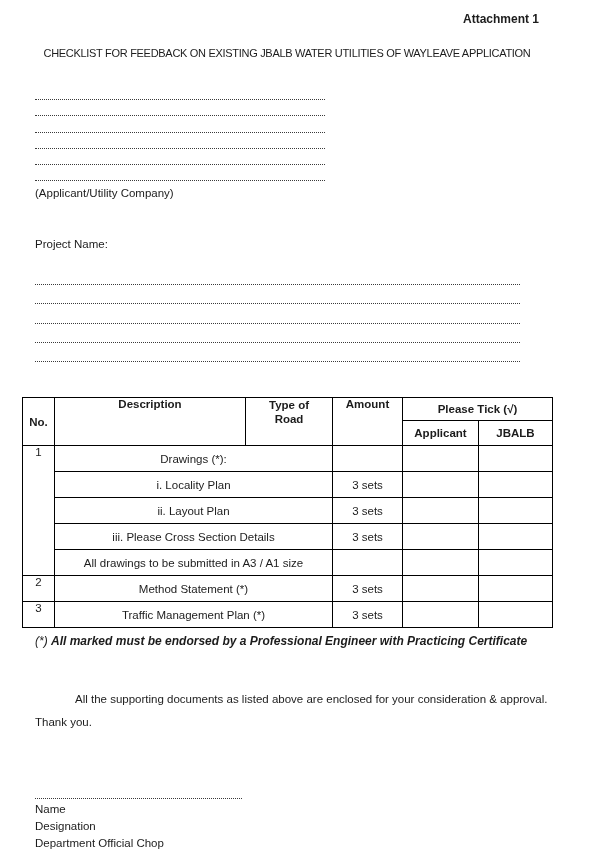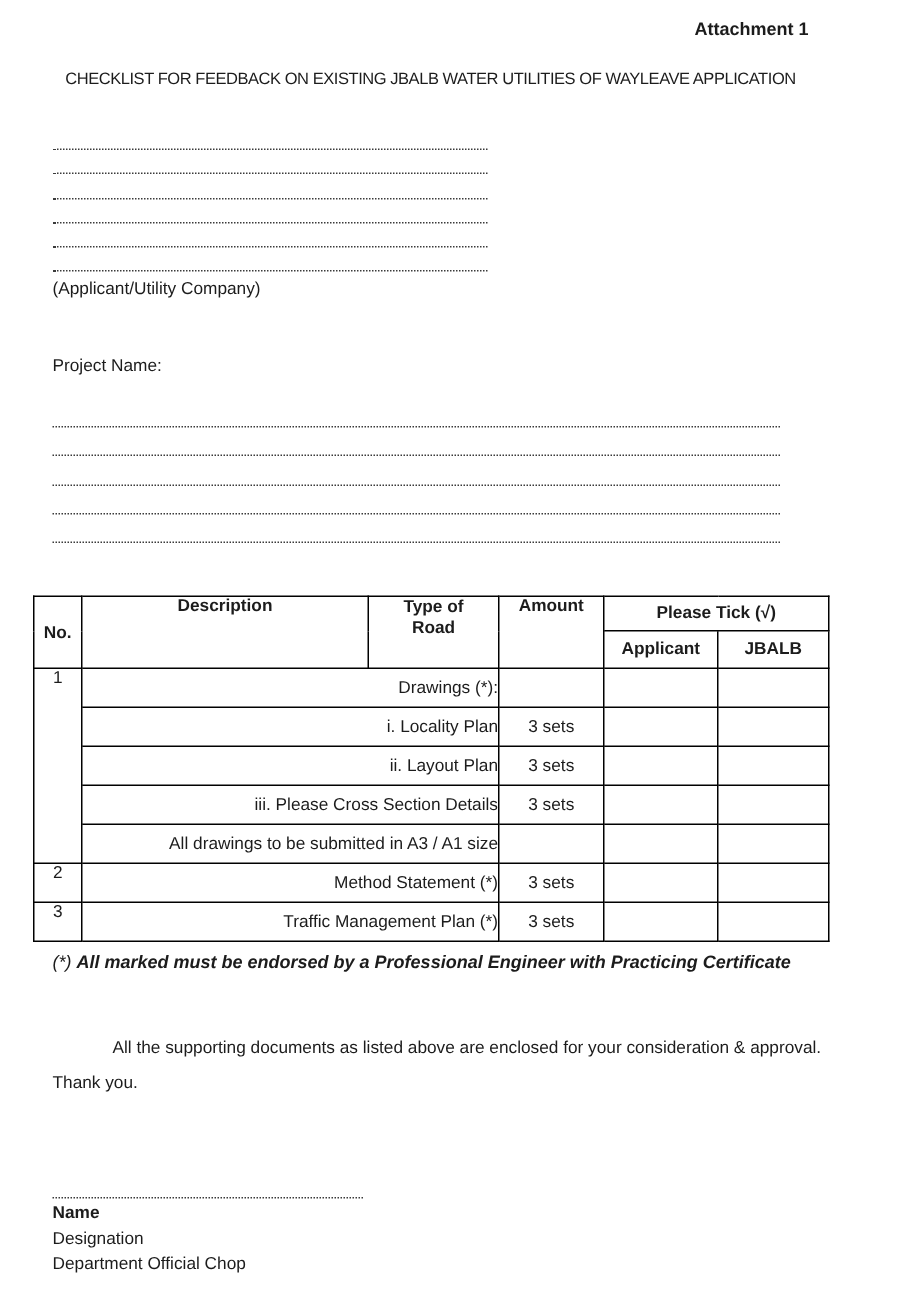--- a/index.html
+++ b/index.html
@@ -55,32 +55,32 @@
     padding: 0;
   }
   table.checklist th { font-weight: bold; text-align: center; }
   th.va-top { vertical-align: top; padding-top: 3px; }
   th.va-mid { vertical-align: middle; margin-top: 16px; }
   .type-road-wrap { display: inline-block; width: 52px; line-height: 1.25; }
   tr.hdr1 { height: 23px; }
   tr.hdr2 { height: 25px; }
   tr.body-row { height: 26px; }
   td.no-cell { text-align: center; vertical-align: top; padding-top: 5px; }
-  td.desc-cell { text-align: right; padding-left: 8px; vertical-align: middle; }
+  td.desc-cell { text-align: center; padding-left: 8px; vertical-align: middle; }
   td.amount-cell { text-align: center; vertical-align: middle; }
   td.tick-cell { vertical-align: middle; }
 
   .note-line { position: absolute; left: 35px; top: 634px; font-size: 12px; }
   .note-line .prefix { font-style: italic; font-weight: normal; }
   .note-line .note-text { font-style: italic; font-weight: bold; }
   .closing-1 { position: absolute; left: 35px; top: 693px; margin-left: 40px; }
   .closing-2 { position: absolute; left: 35px; top: 716px; }
   .dotblock-signature { left: 35px; top: 781px; width: 207px; }
   .dotblock-signature .dotline { height: 18px; }
-  .sig-name { position: absolute; left: 35px; top: 803px; font-weight: bold; }
+  .sig-name { position: absolute; left: 35px; top: 803px; font-weight: normal; }
   .sig-designation { position: absolute; left: 35px; top: 820px; }
   .sig-chop { position: absolute; left: 35px; top: 837px; }
 </style>
 </head>
 <body>
 
 <div class="page">
 
   <div class="attachment">Attachment 1</div>
 

